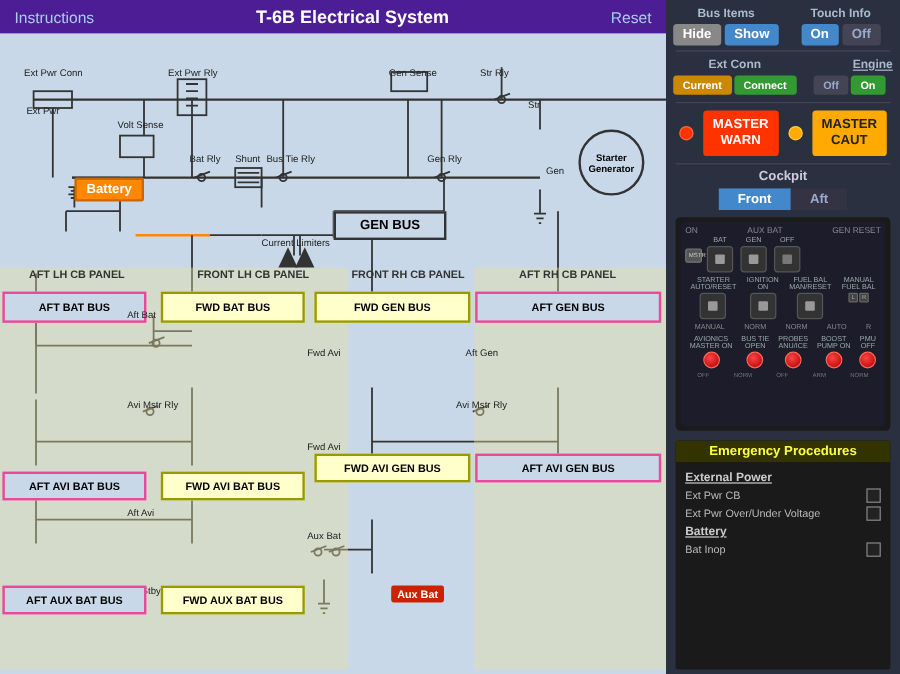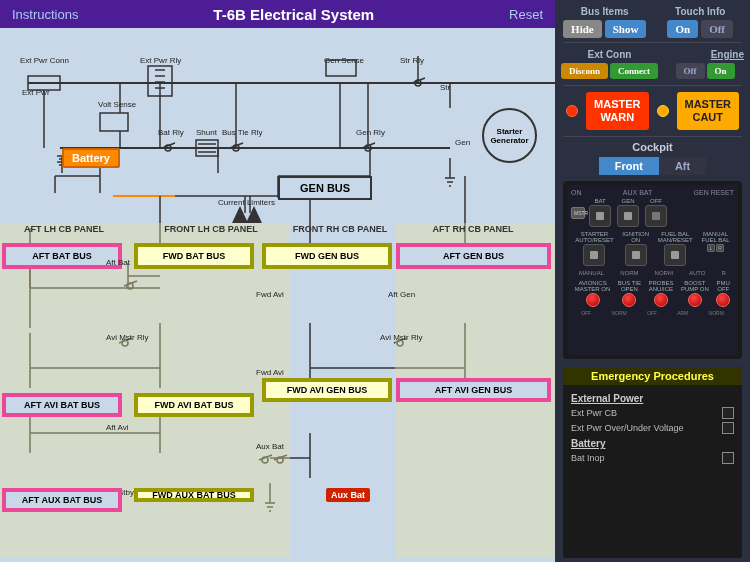--- a/index.html
+++ b/index.html
@@ -85,21 +85,21 @@
       position: absolute;
       font-size: 9px;
       font-weight: bold;
       color: #333;
       text-align: center;
     }
 
     
     .bus-rect {
       position: absolute;
-      border: 4px solid #ec4899;
+      border: 2px solid #ec4899;
       background: #c8d8e8;
       font-size: 9px;
       font-weight: bold;
       text-align: right;
       display: flex;
       align-items: center;
       justify-content: center;
       color: #000;
     }
 
@@ -137,21 +137,20 @@
       display: flex;
       flex-direction: column;
     }
     .ctrl-btn {
       padding: 3px 8px;
       font-size: 11px;
       font-weight: bold;
       border: none;
       border-radius: 3px;
       cursor: pointer;
-      font-family: Liberation Serif, serif;
     }
     .btn-gray { background: #888; color: white; }
     .btn-blue { background: #4488cc; color: white; }
     .btn-dark { background: #445; color: #99aacc; }
     .btn-green { background: #339933; color: white; }
     .btn-amber { background: #cc8800; color: white; }
 
     .section-divider {
       height: 1px;
       background: #445;
@@ -538,21 +537,21 @@
       <span class="comp-label" style="left:106px;top:395px">Aft Avi</span>
       <span class="comp-label" style="left:256px;top:414px">Aux Bat</span>
       <span class="comp-label" style="left:106px;top:460px">Aft Stby</span>
 
       <div class="bus-rect" style="left:2px;top:365px;width:120px;height:24px">AFT AVI BAT BUS</div>
       <div class="bus-rect highlighted" style="left:134px;top:365px;width:120px;height:24px">FWD AVI BAT BUS</div>
       <div class="bus-rect highlighted" style="left:262px;top:350px;width:130px;height:24px">FWD AVI GEN BUS</div>
       <div class="bus-rect" style="left:396px;top:350px;width:155px;height:24px">AFT AVI GEN BUS</div>
 
       <div class="bus-rect" style="left:2px;top:460px;width:120px;height:24px">AFT AUX BAT BUS</div>
-      <div class="bus-rect highlighted" style="left:134px;top:460px;width:120px;height:14px">FWD AUX BAT BUS</div>
+      <div class="bus-rect highlighted" style="left:134px;top:460px;width:120px;height:24px">FWD AUX BAT BUS</div>
 
       <div class="aux-bat-label" style="left:326px;top:460px">Aux Bat</div>
 
     </div>
   </div>
 
   <div class="right-panel">
 
     <div style="display:flex; padding:6px 6px 2px 6px; gap:8px; align-items:center;">
       <div style="flex:1">
@@ -570,21 +569,21 @@
         </div>
       </div>
     </div>
 
     <div class="section-divider"></div>
 
     <div style="display:flex; padding:4px 6px; gap:8px; align-items:center;">
       <div style="flex:1">
         <div style="font-size:10px;color:#aabbcc;font-weight:bold;text-align:center;margin-bottom:3px;">Ext Conn</div>
         <div style="display:flex;gap:2px;justify-content:center;">
-          <button class="ctrl-btn btn-amber" style="font-size:9px;">Disconn</button>
+          <button class="ctrl-btn btn-amber" style="font-size:9px;">Current</button>
           <button class="ctrl-btn btn-green" style="font-size:9px;">Connect</button>
         </div>
       </div>
       <div style="flex:1">
         <div style="font-size:10px;color:#aabbcc;font-weight:bold;text-align:right;margin-bottom:3px;text-decoration:underline;">Engine</div>
         <div style="display:flex;gap:2px;justify-content:center;">
           <button class="ctrl-btn btn-dark" style="font-size:9px;">Off</button>
           <button class="ctrl-btn btn-green" style="font-size:9px;">On</button>
         </div>
       </div>

